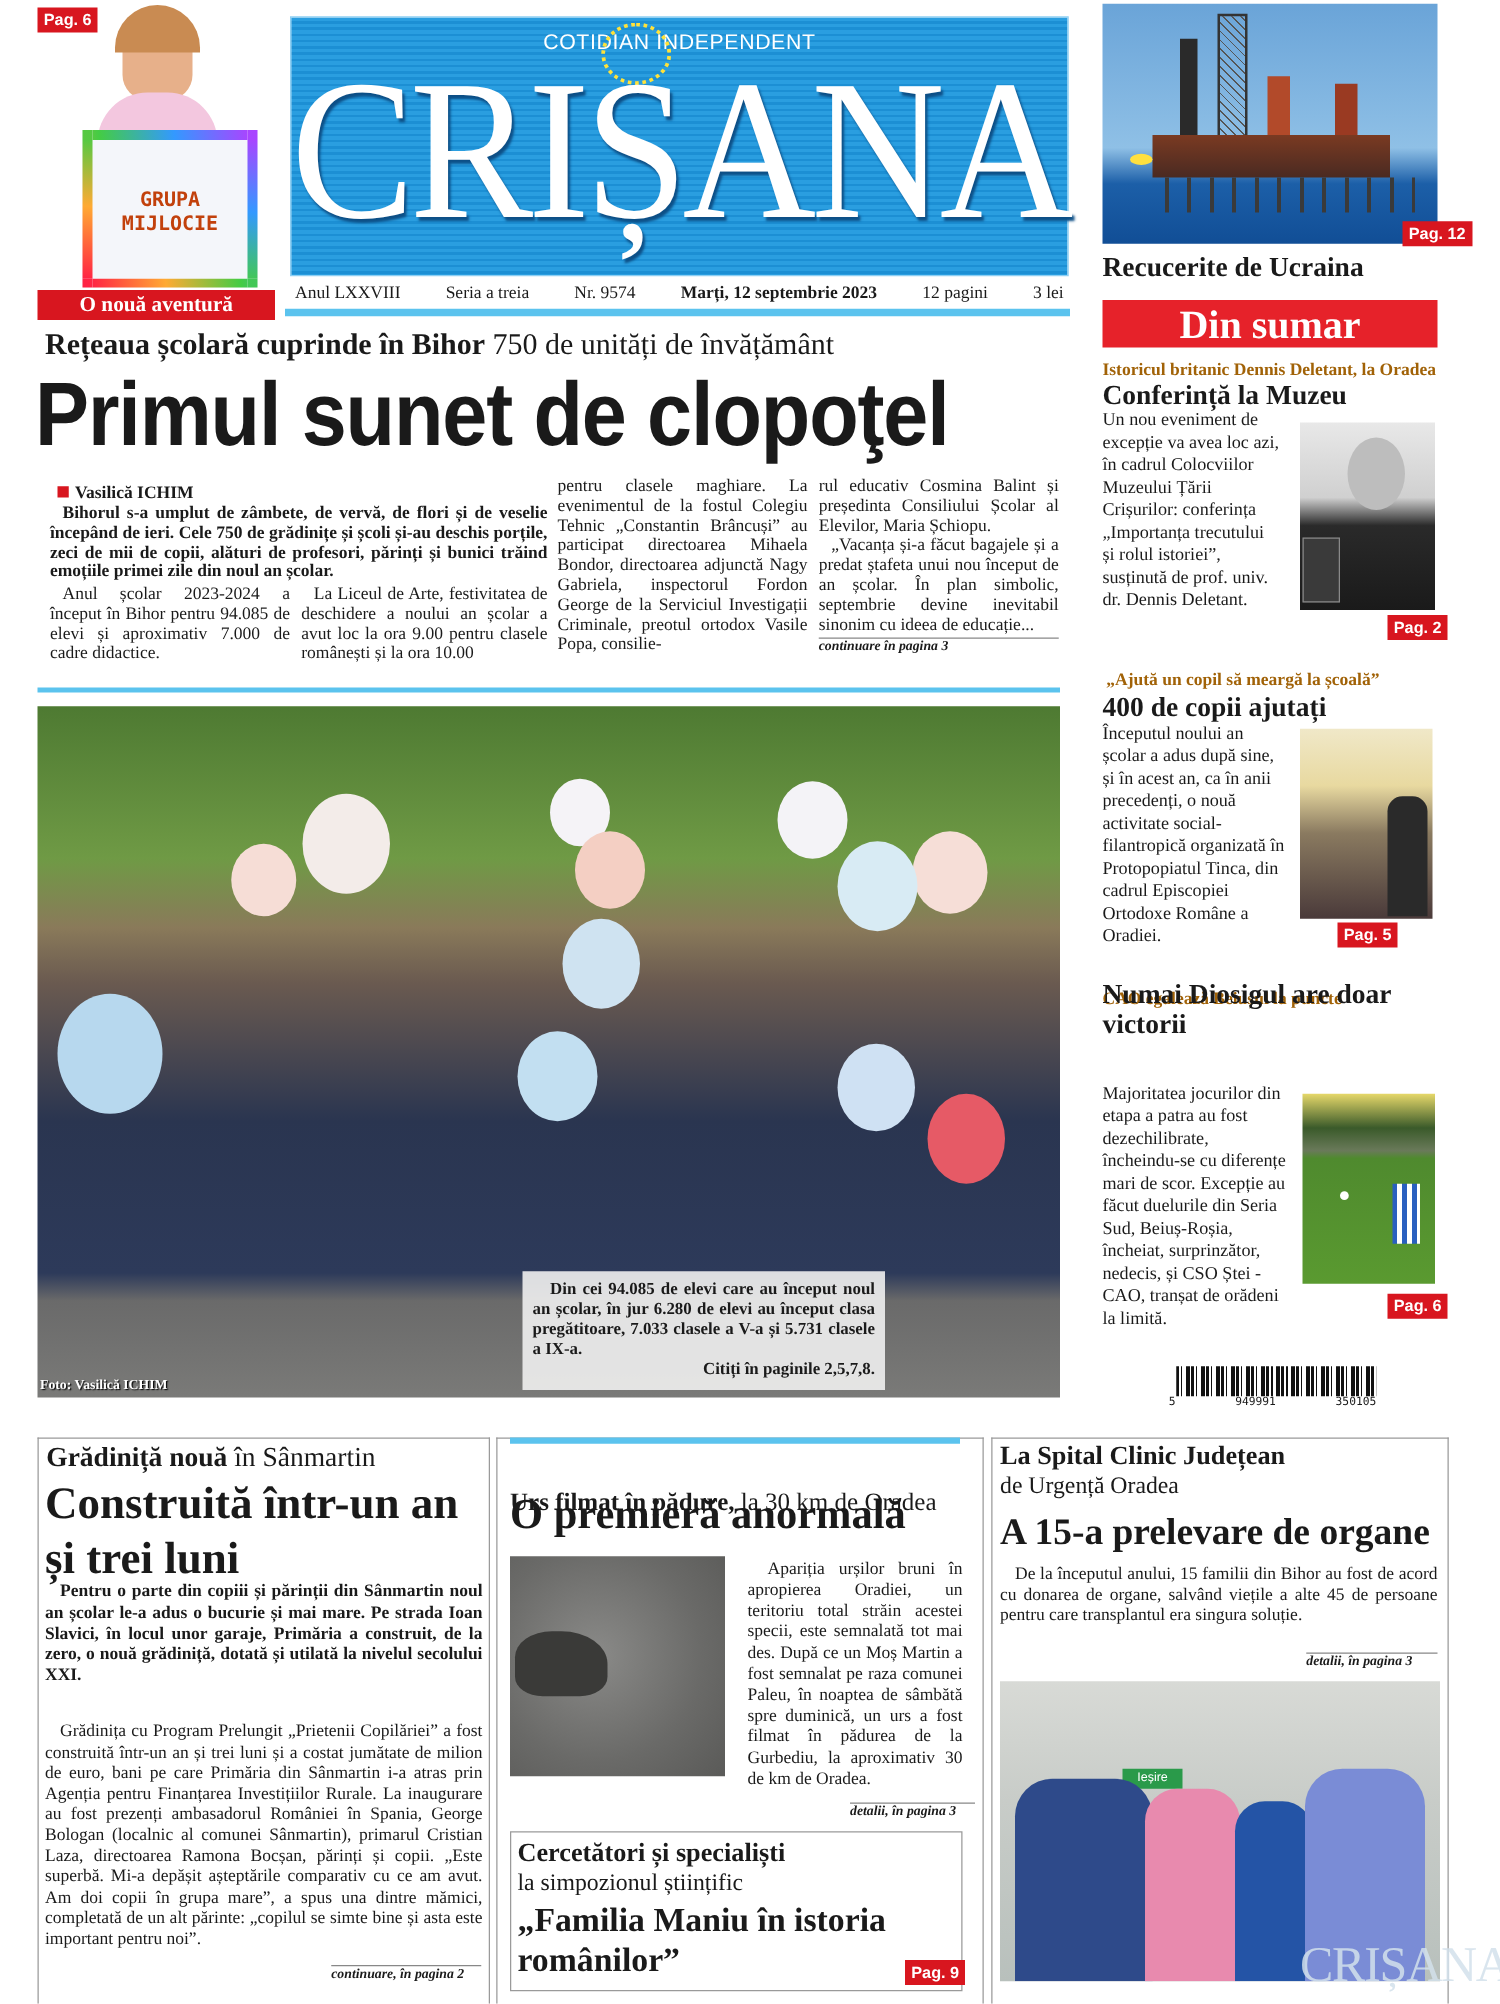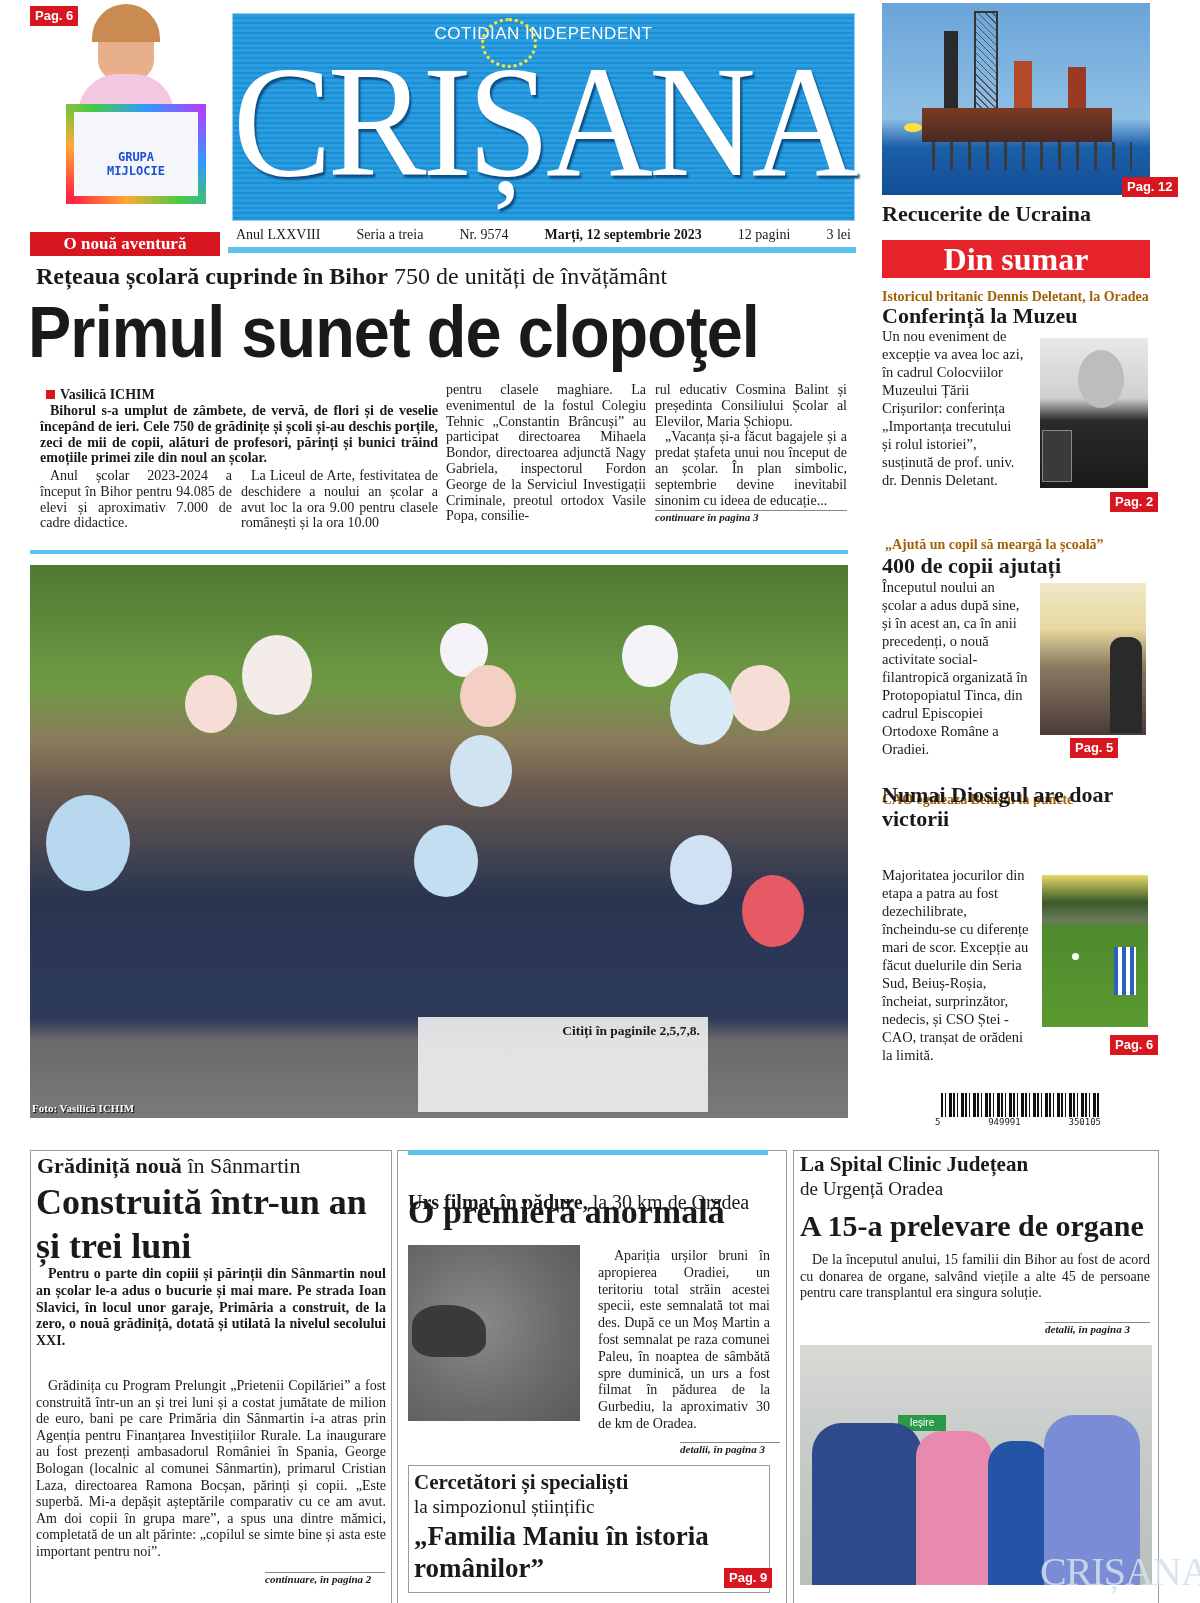--- a/index.html
+++ b/index.html
@@ -16,21 +16,21 @@
   .cont { font-style: italic; font-weight: bold; font-size: 11px; text-align: left; border-top: 1px solid #888; }
   .box { position: absolute; border: 1.5px solid #9a9a9a; }
 </style>
 </head>
 <body>
 
 <div class="photo" style="left:30px;top:4px;width:190px;height:226px;background:#fff;">
   <div class="abs" style="left:68px;top:6px;width:56px;height:70px;border-radius:28px 28px 20px 20px;background:#e7b08a;"></div>
   <div class="abs" style="left:62px;top:0;width:68px;height:38px;border-radius:34px 34px 0 0;background:#c98b52;"></div>
   <div class="abs" style="left:48px;top:70px;width:96px;height:70px;border-radius:40px 40px 0 0;background:#f3c7df;"></div>
-  <div class="abs" style="left:36px;top:100px;width:140px;height:100px;border:8px solid #e24f7b;border-image:linear-gradient(45deg,#f24,#fa3,#4c4,#39f,#a4f) 1;background:#f4f6fa;text-align:center;padding-top:38px;font-family:'DejaVu Sans Mono',monospace;font-weight:bold;font-size:12px;color:#1d4ed8;">
+  <div class="abs" style="left:36px;top:100px;width:140px;height:127px;border:8px solid #e24f7b;border-image:linear-gradient(45deg,#f24,#fa3,#4c4,#39f,#a4f) 1;background:#f4f6fa;text-align:center;padding-top:38px;font-family:'DejaVu Sans Mono',monospace;font-weight:bold;font-size:16px;color:#c2410c;">
     <div>GRUPA</div>
     <div>MIJLOCIE</div>
   </div>
 </div>
 <div class="pag" style="left:30px;top:6px;">Pag. 6</div>
 <div class="abs" style="left:30px;top:232px;width:190px;height:24px;background:#d8161f;color:#fff;font-size:17px;font-weight:bold;text-align:center;line-height:24px;">O nouă aventură</div>
 
 <div class="abs" style="left:232px;top:13px;width:623px;height:208px;background:repeating-linear-gradient(#2a9ee0 0 3px,#1c8fd4 3px 5px);border:1px solid #8ecff3;">
   <div class="abs" style="left:0;right:0;top:10px;text-align:center;font-family:'Liberation Sans',sans-serif;font-weight:normal;font-size:17px;color:#fff;letter-spacing:0.5px;">COTIDIAN INDEPENDENT</div>
   <div class="abs" style="left:248px;top:4px;width:56px;height:50px;border-radius:50%;border:3px dotted #ffe23a;"></div>
@@ -85,20 +85,21 @@
   <div class="abs" style="left:592px;top:60px;width:56px;height:62px;border-radius:50%;background:#f4f3f7;"></div>
   <div class="abs" style="left:700px;top:100px;width:60px;height:66px;border-radius:50%;background:#f6ded7;"></div>
   <div class="abs" style="left:420px;top:170px;width:62px;height:72px;border-radius:50%;background:#cfe3f1;"></div>
   <div class="abs" style="left:640px;top:108px;width:64px;height:72px;border-radius:50%;background:#d8ebf4;"></div>
   <div class="abs" style="left:16px;top:230px;width:84px;height:96px;border-radius:50%;background:#b7d8ee;"></div>
   <div class="abs" style="left:384px;top:260px;width:64px;height:72px;border-radius:50%;background:#c2dff1;"></div>
   <div class="abs" style="left:640px;top:270px;width:62px;height:70px;border-radius:50%;background:#cfe1f3;"></div>
   <div class="abs" style="left:712px;top:310px;width:62px;height:72px;border-radius:50%;background:#e65a66;"></div>
   <div class="abs" style="left:2px;bottom:4px;font-size:11px;font-weight:bold;color:#fff;text-shadow:1px 1px 1px #000;">Foto: Vasilică ICHIM</div>
   <div class="abs" style="left:388px;top:452px;width:290px;height:95px;background:rgba(240,240,240,0.9);padding:6px 8px;">
+    <p style="font-size:13.5px;font-weight:bold;line-height:16px;text-indent:14px;">Din cei 94.085 de elevi care au început noul an școlar, în jur 6.280 de elevi au început clasa pregătitoare, 7.033 clasele a V-a și 5.731 clasele a IX-a.</p>
     <p style="font-size:13.5px;font-weight:bold;line-height:16px;text-align:right;">Citiți în paginile 2,5,7,8.</p>
   </div>
 </div>
 
 <div class="abs" style="left:882px;top:240px;width:268px;height:38px;background:#e6222a;color:#fff;font-size:32px;font-weight:bold;text-align:center;line-height:38px;">Din sumar</div>
 
 <div class="abs kicker-blue" style="left:882px;top:289px;">Istoricul britanic Dennis Deletant, la Oradea</div>
 <div class="abs side-title" style="left:882px;top:304px;">Conferință la Muzeu</div>
 <p class="abs side-text" style="left:882px;top:327px;width:142px;text-align:left;">Un nou eveniment de excepție va avea loc azi, în cadrul Colocviilor Muzeului Țării Crișurilor: conferința „Importanța trecutului și rolul istoriei”, susținută de prof. univ. dr. Dennis Deletant.</p>
 <div class="photo" style="left:1040px;top:338px;width:108px;height:150px;background:linear-gradient(#e8e8e8 0%,#d0d0d0 40%,#2a2a2a 55%,#1a1a1a 100%);">

